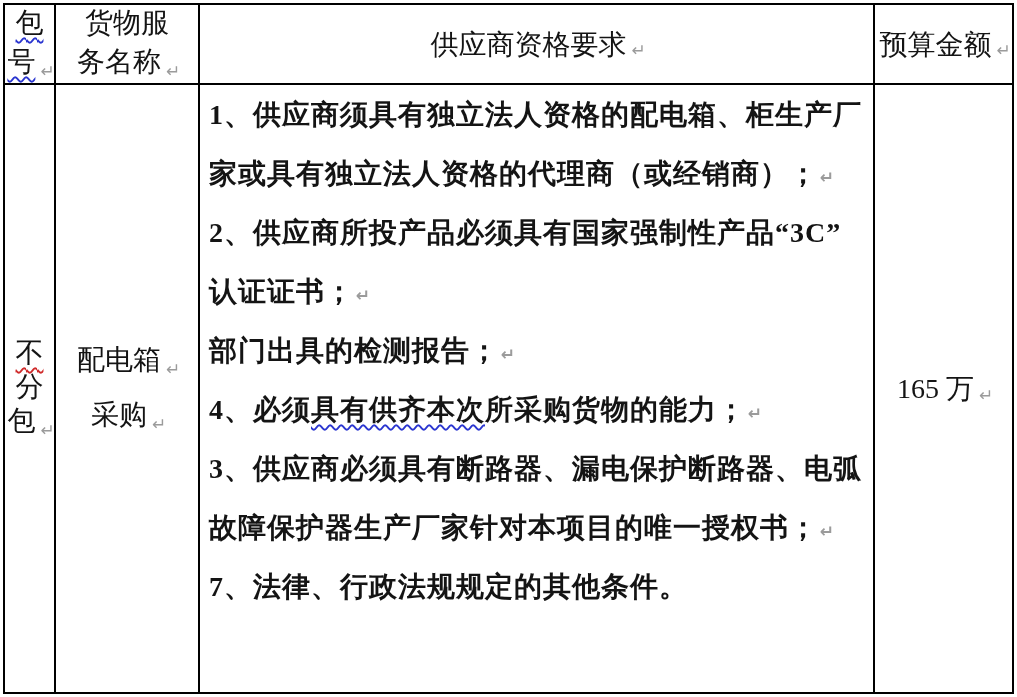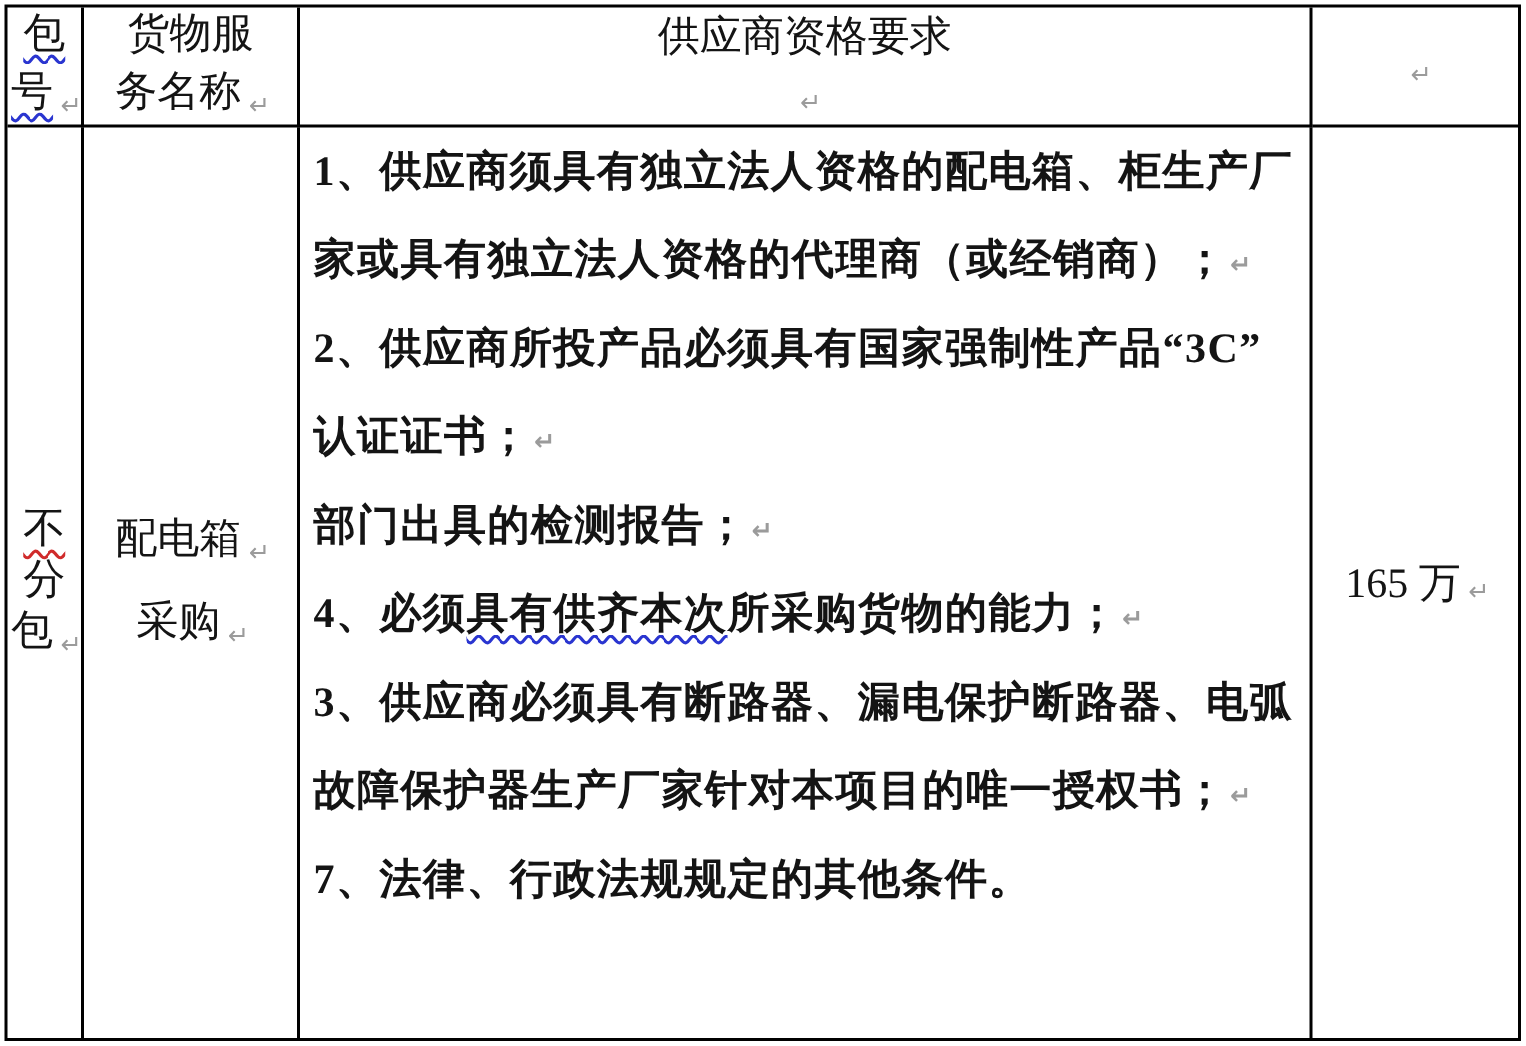--- a/index.html
+++ b/index.html
@@ -38,21 +38,21 @@
   .hdr {
     display: flex;
     flex-direction: column;
     align-items: center;
     justify-content: center;
     font-size: 28px;
     line-height: 39px;
     text-align: center;
   }
   .hdr-single {
-    flex-direction: column;
+    flex-direction: row;
     align-items: center;
   }
 
   
   .pkg-cell {
     display: flex;
     flex-direction: column;
     align-items: center;
     justify-content: center;
     font-size: 28px;
@@ -131,20 +131,21 @@
     <div><span>货物服</span></div>
     <div><span>务名称</span><span class="mark mark-low">↵</span></div>
   </div>
 
   <div class="cell hdr hdr-single b-right b-bottom">
     <span>供应商资格要求</span>
       <span class="mark mark-low">↵</span>
   </div>
 
   <div class="cell hdr hdr-single b-bottom">
+    <span>预算金额</span>
       <span class="mark mark-low">↵</span>
   </div>
 
   <div class="cell pkg-cell b-right">
     <div class="pkg-char"><span class="wavy-red">不</span></div>
     <div class="pkg-char"><span>分</span></div>
     <div class="pkg-char"><span>包</span><span class="mark mark-low">↵</span></div>
   </div>
 
   <div class="cell goods-cell b-right">

